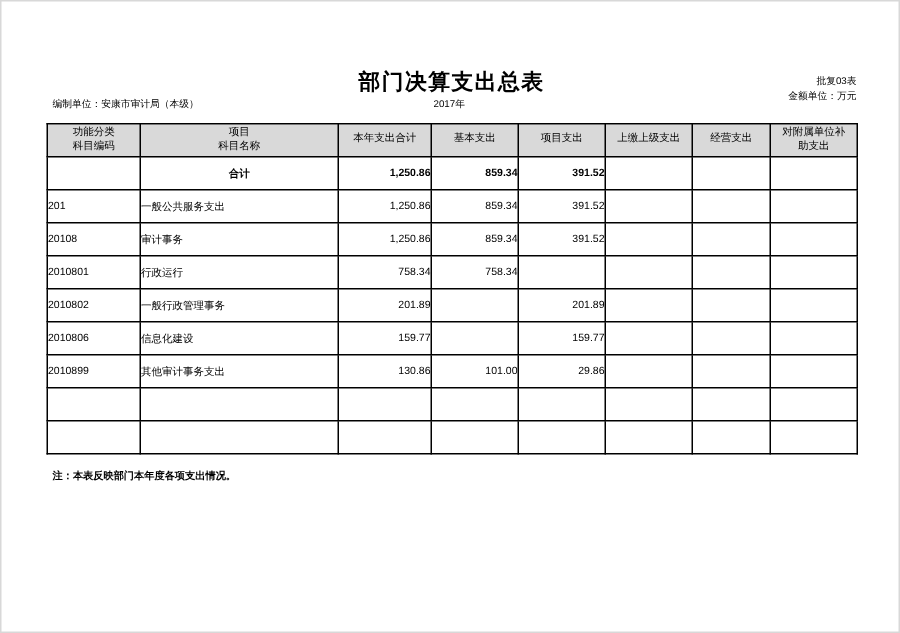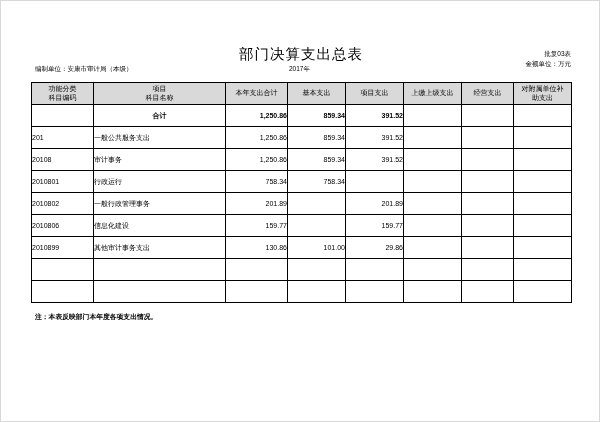--- a/index.html
+++ b/index.html
@@ -24,21 +24,21 @@
   }
   .sheet {
     position: absolute;
     left: 30px;
     top: 28px;
     width: 540px;
   }
   .title {
     text-align: center;
     font-size: 14.5px;
-    font-weight: normal;
+    font-weight: bold;
     letter-spacing: 1px;
     margin-top: 16px;
     margin-bottom: 2px;
   }
   .meta-row {
     position: relative;
     height: 13px;
     font-size: 6.5px;
     color: #000;
   }

